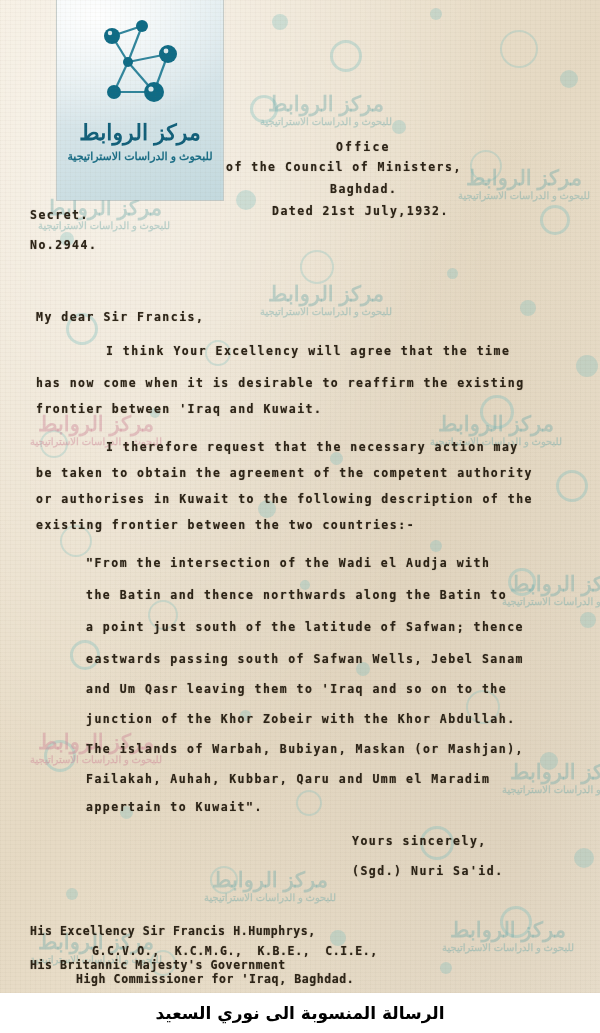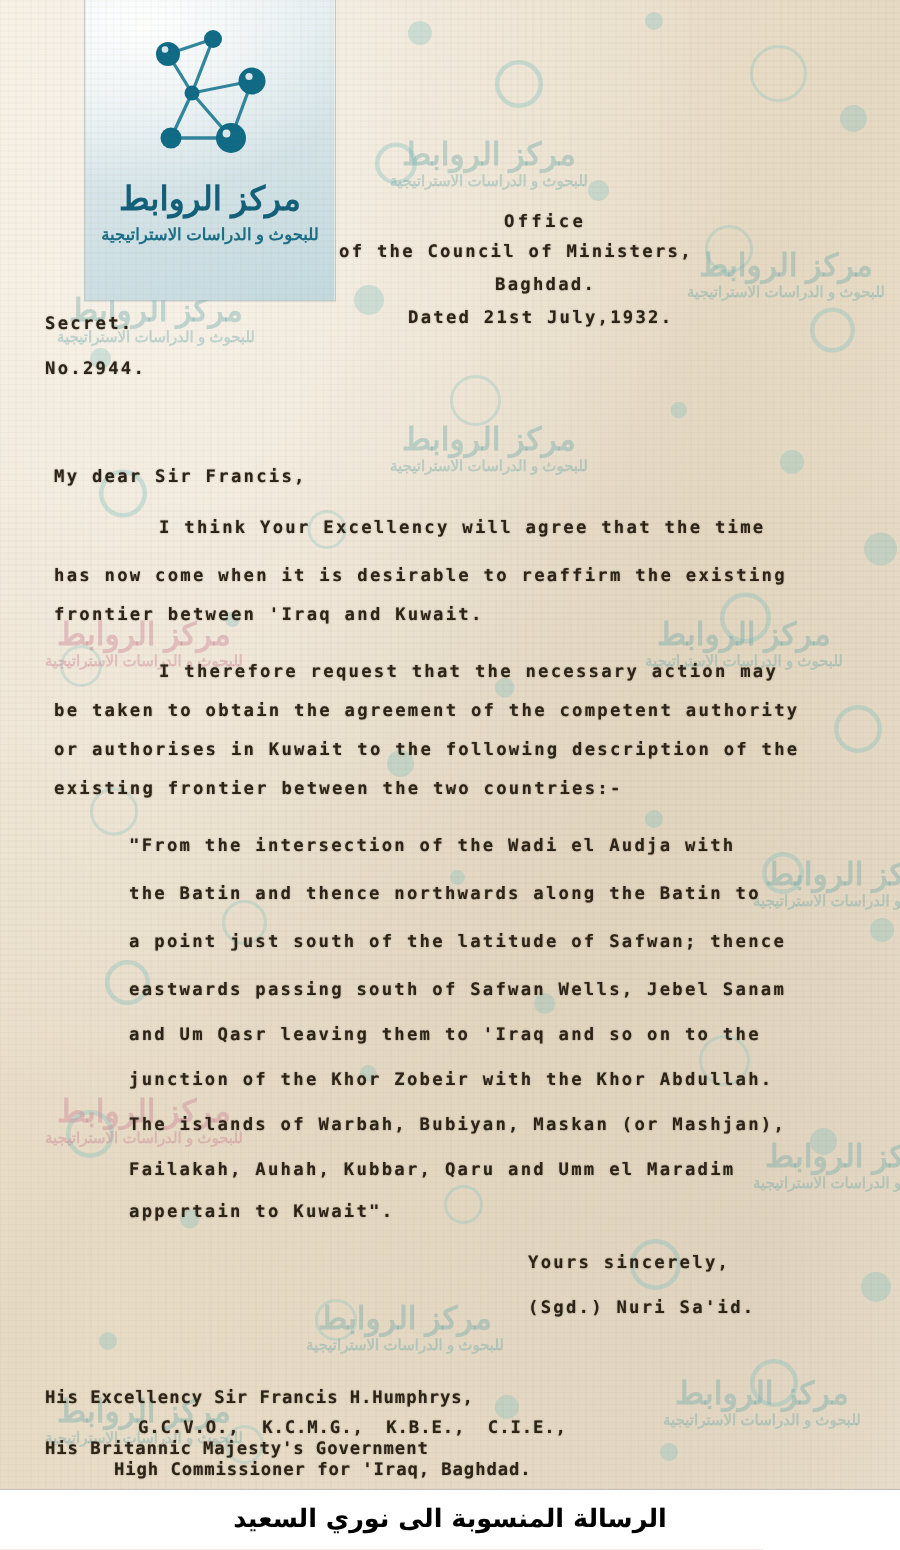--- a/index.html
+++ b/index.html
@@ -11,21 +11,21 @@
     width: 600px;
     height: 1033px;
     font-family: "Liberation Sans", sans-serif;
     overflow: hidden;
   }
 
   #page {
     position: relative;
     width: 600px;
     height: 1033px;
-    background: #fca5a5;
+    background: #701a75;
   }
 
   
   #scan {
     position: absolute;
     left: 0;
     top: 0;
     width: 600px;
     height: 993px;
     background: #f2e9d8;

